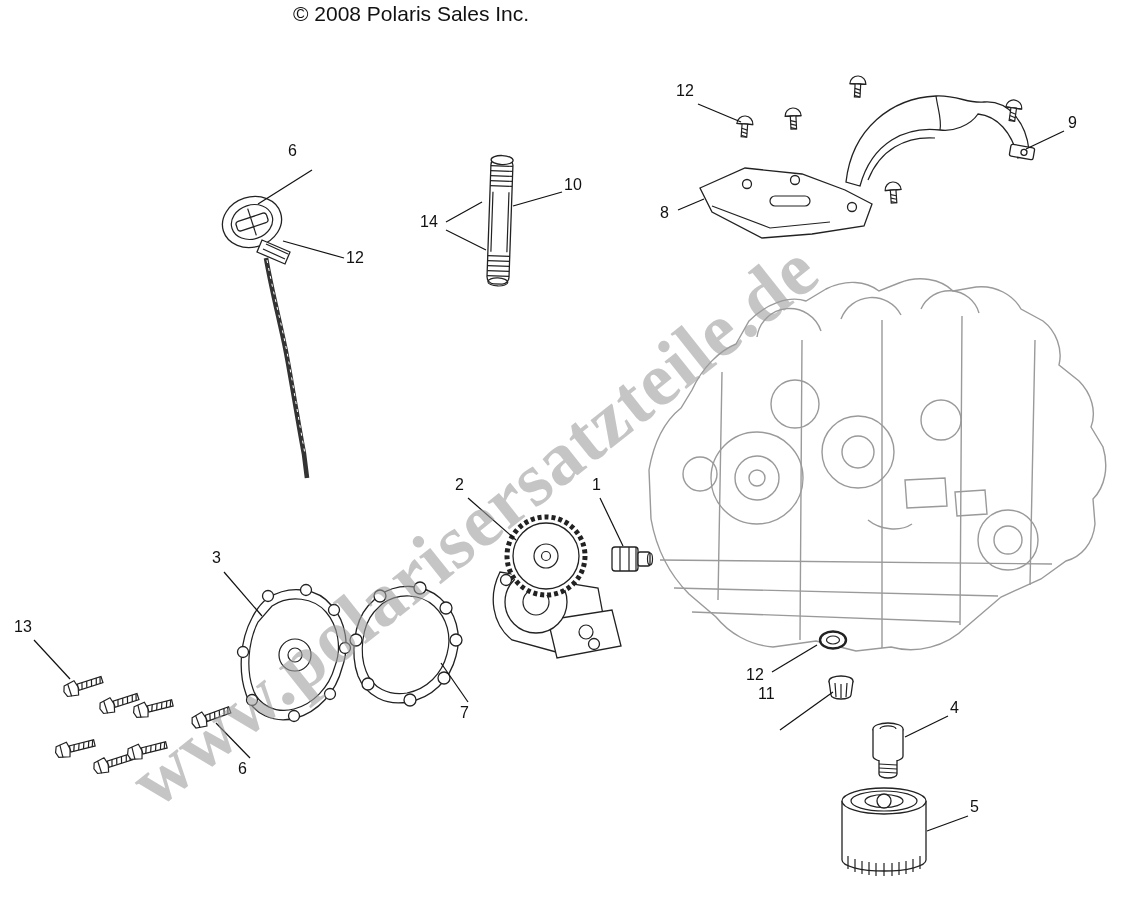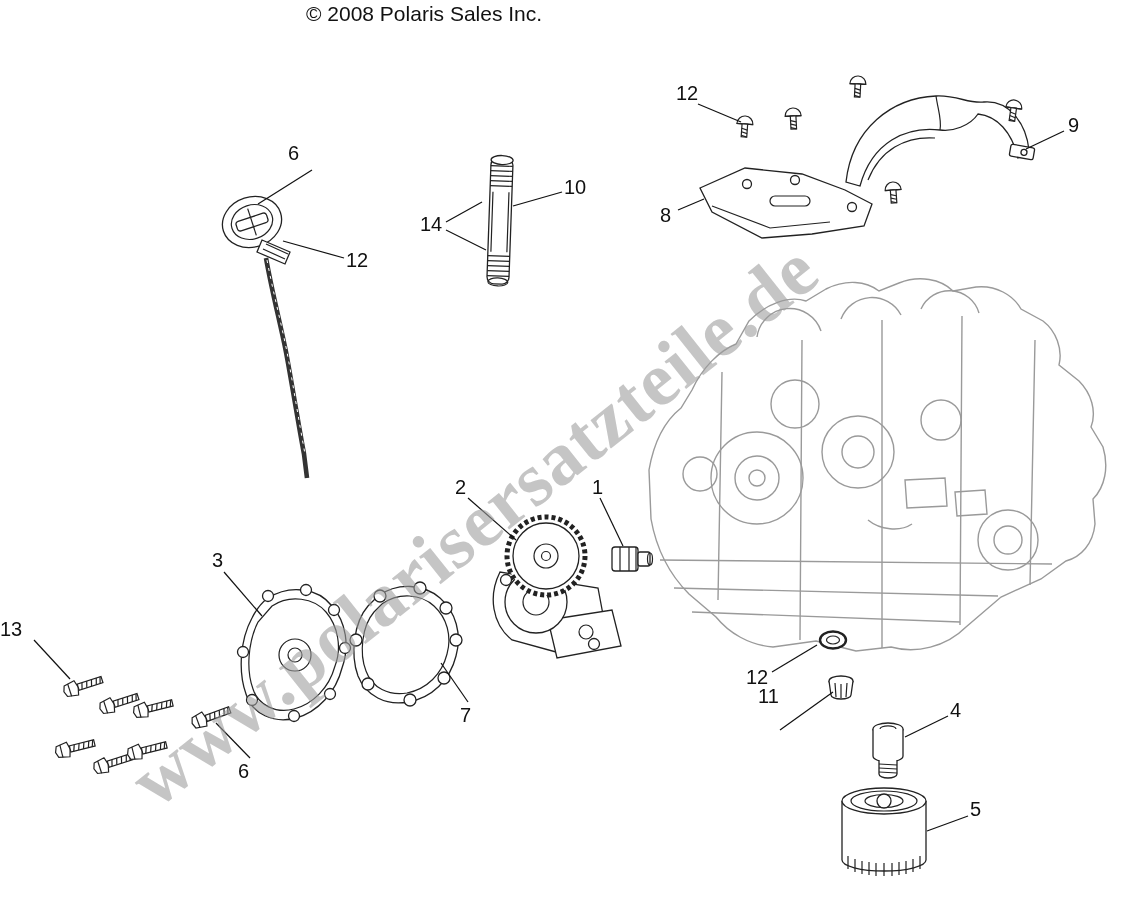--- a/index.html
+++ b/index.html
@@ -1,22 +1,22 @@
 <!DOCTYPE html>
 <html><head>
 <meta charset="utf-8">
 <style>
   html,body{margin:0;padding:0;background:#fff;}
   #stage{position:relative;width:1122px;height:902px;overflow:hidden;background:#fff;
          font-family:"Liberation Sans",sans-serif;}
   #drawing{position:absolute;left:0;top:0;z-index:1;}
-  .callout{position:absolute;z-index:3;font-size:20px;color:#111;
+  .callout{position:absolute;z-index:3;font-size:16px;color:#111;
            font-family:"Liberation Sans",sans-serif;}
   #copyright{position:absolute;left:293px;top:2px;z-index:3;font-size:21px;color:#111;
-             font-family:"Liberation Sans",sans-serif;margin-left:13px;}
+             font-family:"Liberation Sans",sans-serif;}
   #watermark{position:absolute;left:140px;top:742px;height:96px;line-height:96px;z-index:2;
              font-family:"Liberation Serif",serif;font-weight:bold;font-size:76px;
              letter-spacing:1px;color:#9c9c9c;opacity:.58;white-space:nowrap;
              transform:rotate(-38.5deg);transform-origin:0 50%;pointer-events:none;}
   svg .thin{stroke:#9a9a9a;stroke-width:1.4;fill:none;}
   svg .part{stroke:#222;stroke-width:1.3;fill:#fff;}
   svg .partline{stroke:#222;stroke-width:1.2;fill:none;}
   svg .leader{stroke:#111;stroke-width:1.2;}
 </style>
 </head>
@@ -234,19 +234,19 @@
   <div class="callout" style="left:212px;top:549px">3</div>
   <div class="callout" style="left:950px;top:699px">4</div>
   <div class="callout" style="left:970px;top:798px">5</div>
   <div class="callout" style="left:238px;top:760px">6</div>
   <div class="callout" style="left:460px;top:704px">7</div>
   <div class="callout" style="left:660px;top:204px">8</div>
   <div class="callout" style="left:1068px;top:114px">9</div>
   <div class="callout" style="left:746px;top:666px">12</div>
   <div class="callout" style="left:758px;top:685px">11</div>
   <div class="callout" style="left:676px;top:82px">12</div>
-  <div class="callout" style="left:0;top:618px">13</div>
+  <div class="callout" style="left:14px;top:618px">13</div>
   <div class="callout" style="left:564px;top:176px">10</div>
   <div class="callout" style="left:288px;top:142px">6</div>
   <div class="callout" style="left:346px;top:249px">12</div>
   <div class="callout" style="left:420px;top:213px">14</div>
 
 </div>
 
 </body></html>

